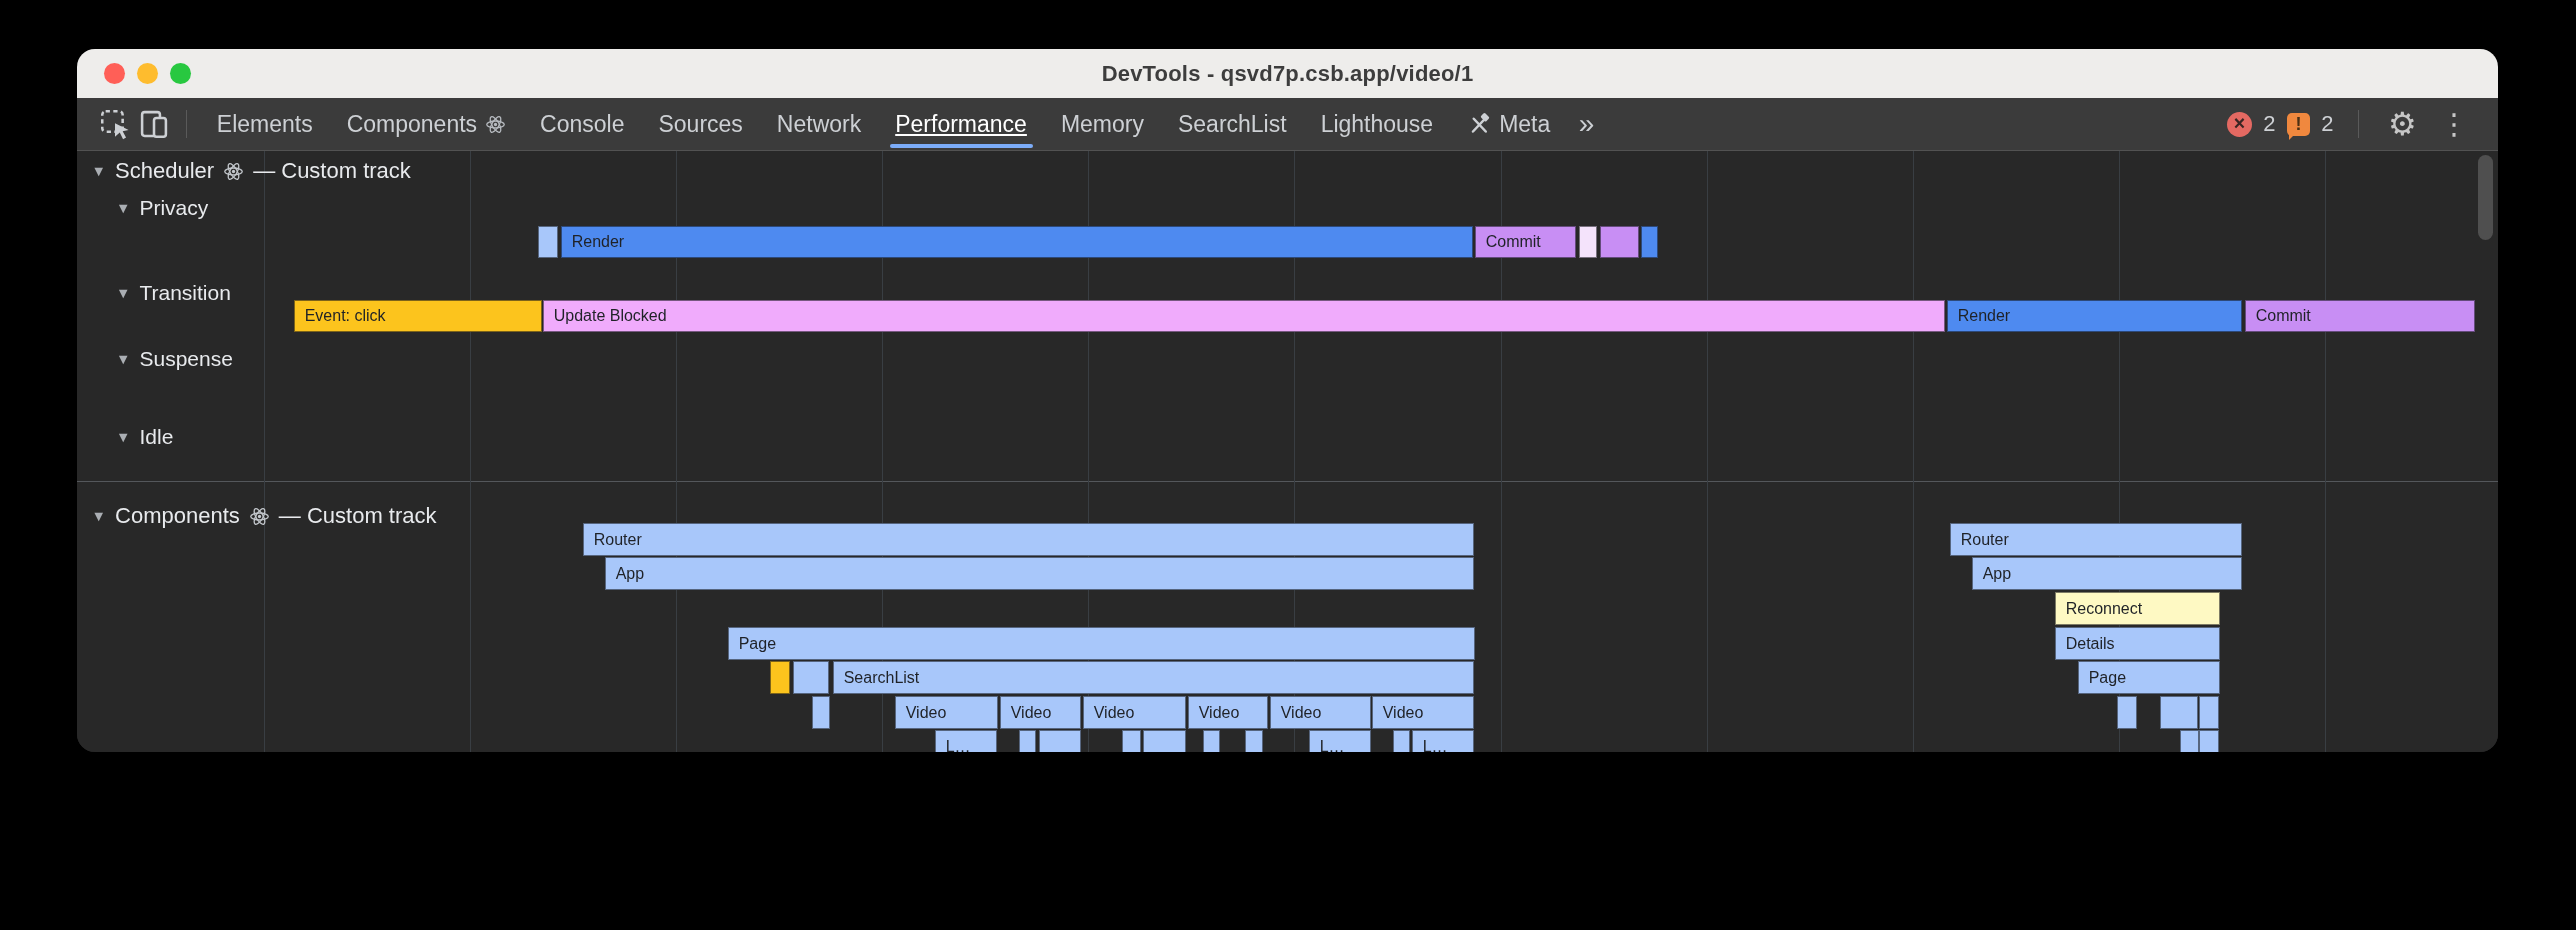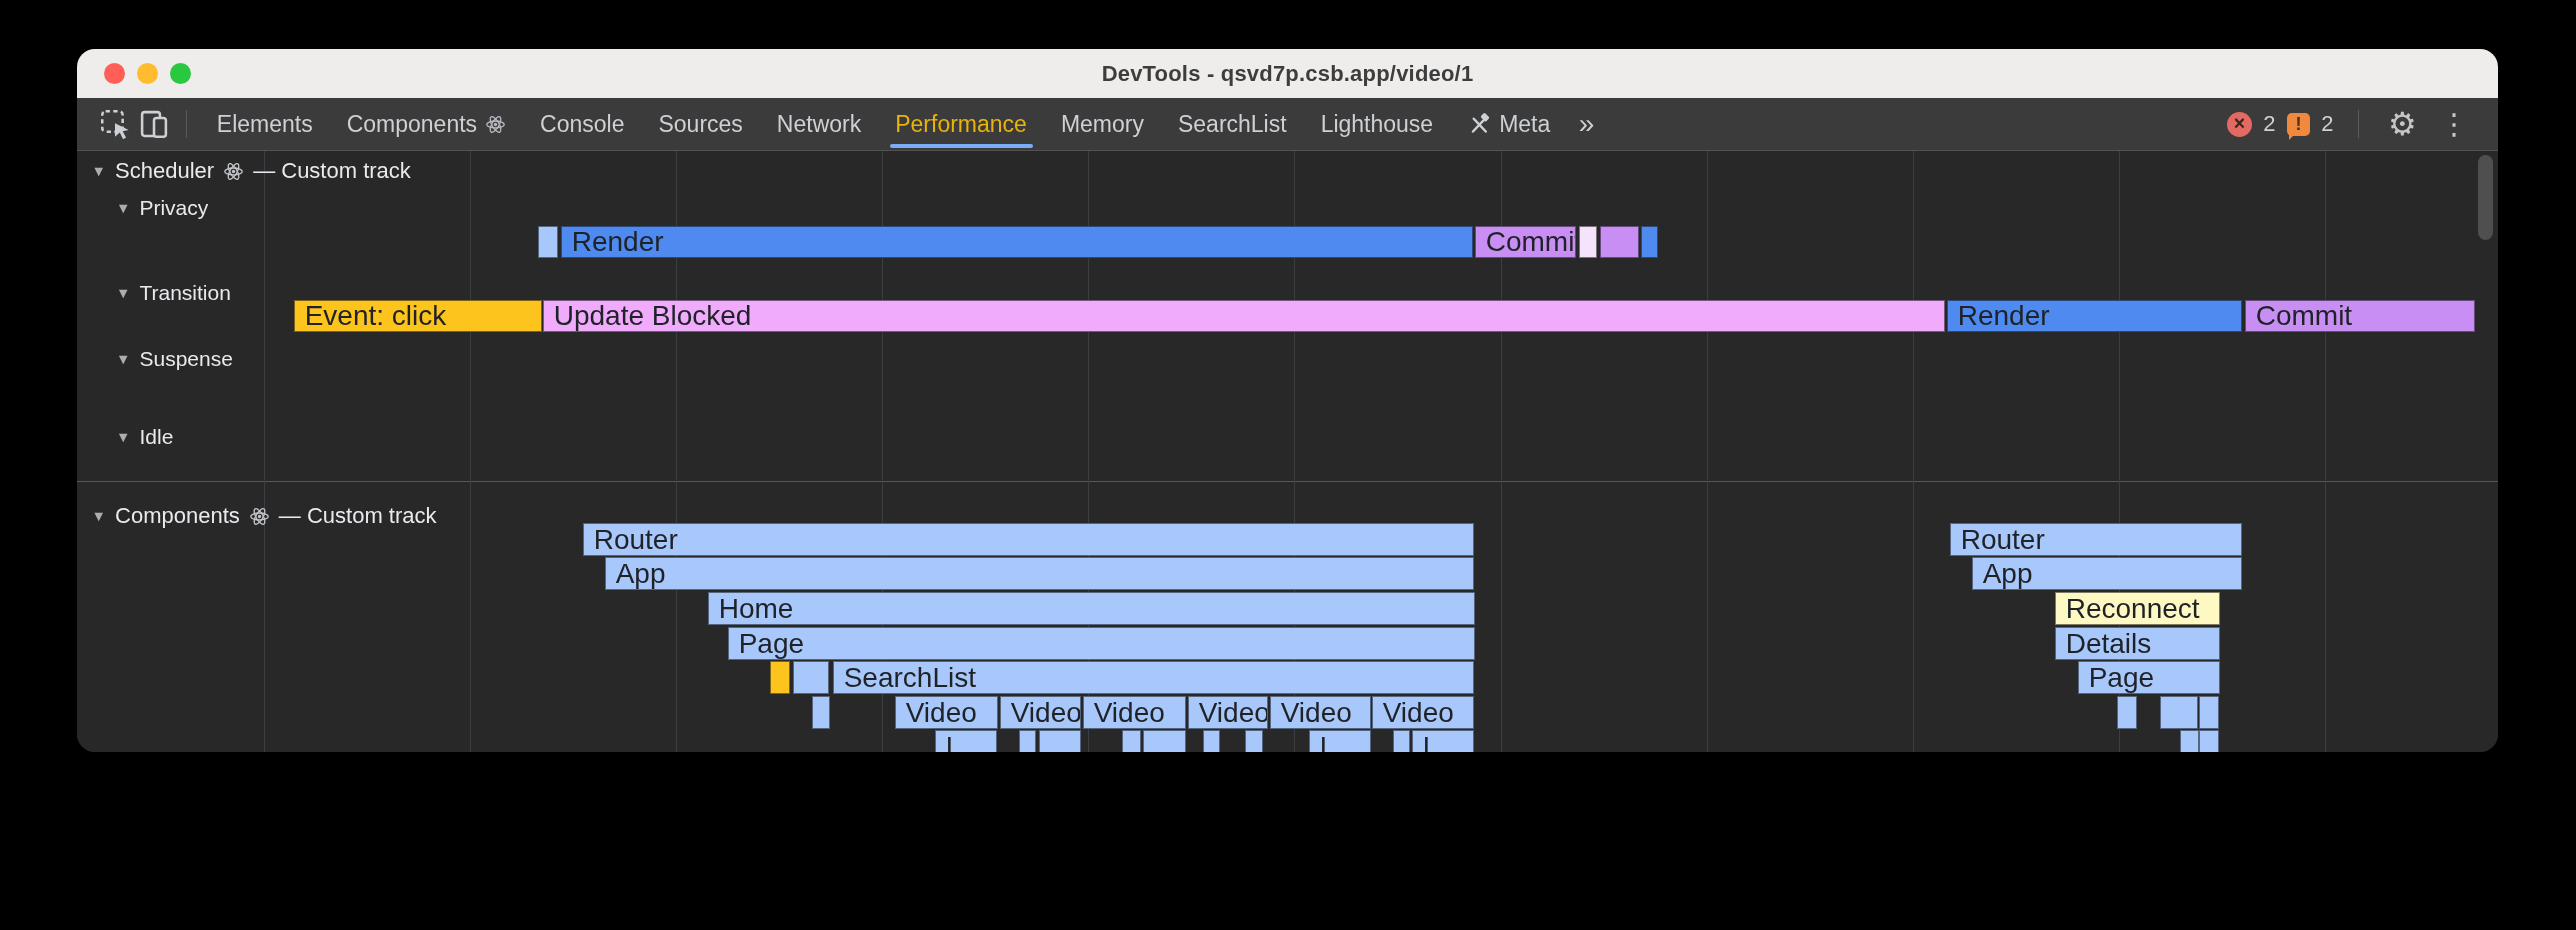--- a/index.html
+++ b/index.html
@@ -23,21 +23,21 @@
   
   .tabbar{height:53px;background:#3b3b3b;display:flex;align-items:center;
     padding:0 23px 0 18px;box-sizing:border-box;color:#cdd0d4;
     border-bottom:0.8px solid #525252;}
   .icon-btn{width:39px;height:39px;display:flex;align-items:center;justify-content:center;
     background:none;border:none;padding:0;flex:0 0 auto;}
   .vsep{width:0.8px;height:28px;background:#5a5a5a;margin:0 13px;flex:0 0 auto;}
   .tab{height:100%;display:flex;align-items:center;gap:8px;padding:0 17px;
     font-size:23px;position:relative;white-space:nowrap;background:none;border:none;
     color:#cdd0d4;flex:0 0 auto;}
-  .tab.active{color:#eab308;}
+  .tab.active{color:#ffffff;text-decoration:underline;}
   .tab.active::after{content:"";position:absolute;left:11.4px;right:11.4px;bottom:1.6px;
     height:4.9px;border-radius:3.2px;background:#7cacf8;}
   .more-tabs{font-size:28px;color:#cdd0d4;padding:0 11.4px;background:none;border:none;}
   .tab-right{margin-left:auto;display:flex;align-items:center;gap:11.4px;}
   .err-badge{width:25px;height:25px;border-radius:50%;background:#e46962;
     color:#3a2523;font-size:19.5px;font-weight:bold;display:flex;align-items:center;
     justify-content:center;line-height:1;}
   .warn-badge{width:23px;height:23px;border-radius:4.9px;background:#f0883e;
     color:#4a3014;font-size:18px;font-weight:bold;display:flex;align-items:center;
     justify-content:center;position:relative;line-height:1;}
@@ -49,21 +49,21 @@
   
   .canvas{position:relative;height:667px;background:#282828;overflow:hidden;}
   .gridline{position:absolute;top:0;width:0.8px;height:648px;background:#393e43;}
   .track-sep{position:absolute;left:0;width:100%;height:0.8px;top:330px;background:#54575b;}
   .track-header{position:absolute;display:flex;align-items:center;gap:9px;
     color:#e8eaed;font-size:22px;white-space:nowrap;z-index:3;}
   .row-label{position:absolute;display:flex;align-items:center;gap:9px;
     color:#e8eaed;font-size:21px;white-space:nowrap;z-index:3;}
   .tri{color:#aaaeb3;font-size:14.6px;line-height:1;}
   .bar{position:absolute;box-sizing:border-box;display:flex;align-items:center;
-    border:0.8px solid rgba(18,20,24,.55);font-size:28px;color:#1f2227;
+    border:0.8px solid rgba(18,20,24,.55);font-size:16px;color:#1f2227;
     padding-left:9.7px;overflow:hidden;white-space:nowrap;z-index:2;}
   .scroll-thumb{position:absolute;width:14.6px;border-radius:8px;background:#4f4f4f;z-index:4;}
 </style>
 </head>
 <body>
 
 <div class="window">
 
   <div class="titlebar">
     <div class="traffic">
@@ -213,21 +213,20 @@
       <div class="bar" style="left: 1398px; top: 75px; width: 101px; height: 32px; background: rgb(200, 142, 244);">Commit</div>
       <div class="bar" style="left: 1502px; top: 75px; width: 18px; height: 32px; background: rgb(244, 227, 251);"></div>
       <div class="bar" style="left: 1523px; top: 75px; width: 39px; height: 32px; background: rgb(200, 142, 244);"></div>
       <div class="bar" style="left: 1564px; top: 75px; width: 17px; height: 32px; background: rgb(78, 138, 240);"></div>
       <div class="bar" style="left: 217px; top: 149px; width: 248px; height: 32px; background: rgb(252, 196, 29);">Event: click</div>
       <div class="bar" style="left: 466px; top: 149px; width: 1402px; height: 32px; background: #f0abfc;">Update Blocked</div>
       <div class="bar" style="left: 1870px; top: 149px; width: 295px; height: 32px; background: rgb(78, 138, 240);">Render</div>
       <div class="bar" style="left: 2168px; top: 149px; width: 230px; height: 32px; background: rgb(200, 142, 244);">Commit</div>
       <div class="bar" style="left: 506px; top: 372px; width: 891px; height: 33px; background: rgb(168, 199, 250);">Router</div>
       <div class="bar" style="left: 528px; top: 406px; width: 869px; height: 33px; background: rgb(168, 199, 250);">App</div>
-      <div class="bar" style="left: 631px; top: 441px; width: 767px; height: 33px; background: rgb(168, 199, 250);">Home</div>
       <div class="bar" style="left: 651px; top: 476px; width: 747px; height: 33px; background: rgb(168, 199, 250);">Page</div>
       <div class="bar" style="left: 693px; top: 510px; width: 20px; height: 33px; background: rgb(252, 196, 29);"></div>
       <div class="bar" style="left: 716px; top: 510px; width: 36px; height: 33px; background: rgb(168, 199, 250);"></div>
       <div class="bar" style="left: 756px; top: 510px; width: 641px; height: 33px; background: rgb(168, 199, 250);">SearchList</div>
       <div class="bar" style="left: 735px; top: 545px; width: 18px; height: 33px; background: rgb(168, 199, 250);"></div>
       <div class="bar" style="left: 818px; top: 545px; width: 103px; height: 33px; background: rgb(168, 199, 250);">Video</div>
       <div class="bar" style="left: 923px; top: 545px; width: 81px; height: 33px; background: rgb(168, 199, 250);">Video</div>
       <div class="bar" style="left: 1006px; top: 545px; width: 103px; height: 33px; background: rgb(168, 199, 250);">Video</div>
       <div class="bar" style="left: 1111px; top: 545px; width: 80px; height: 33px; background: rgb(168, 199, 250);">Video</div>
       <div class="bar" style="left: 1193px; top: 545px; width: 101px; height: 33px; background: rgb(168, 199, 250);">Video</div>

